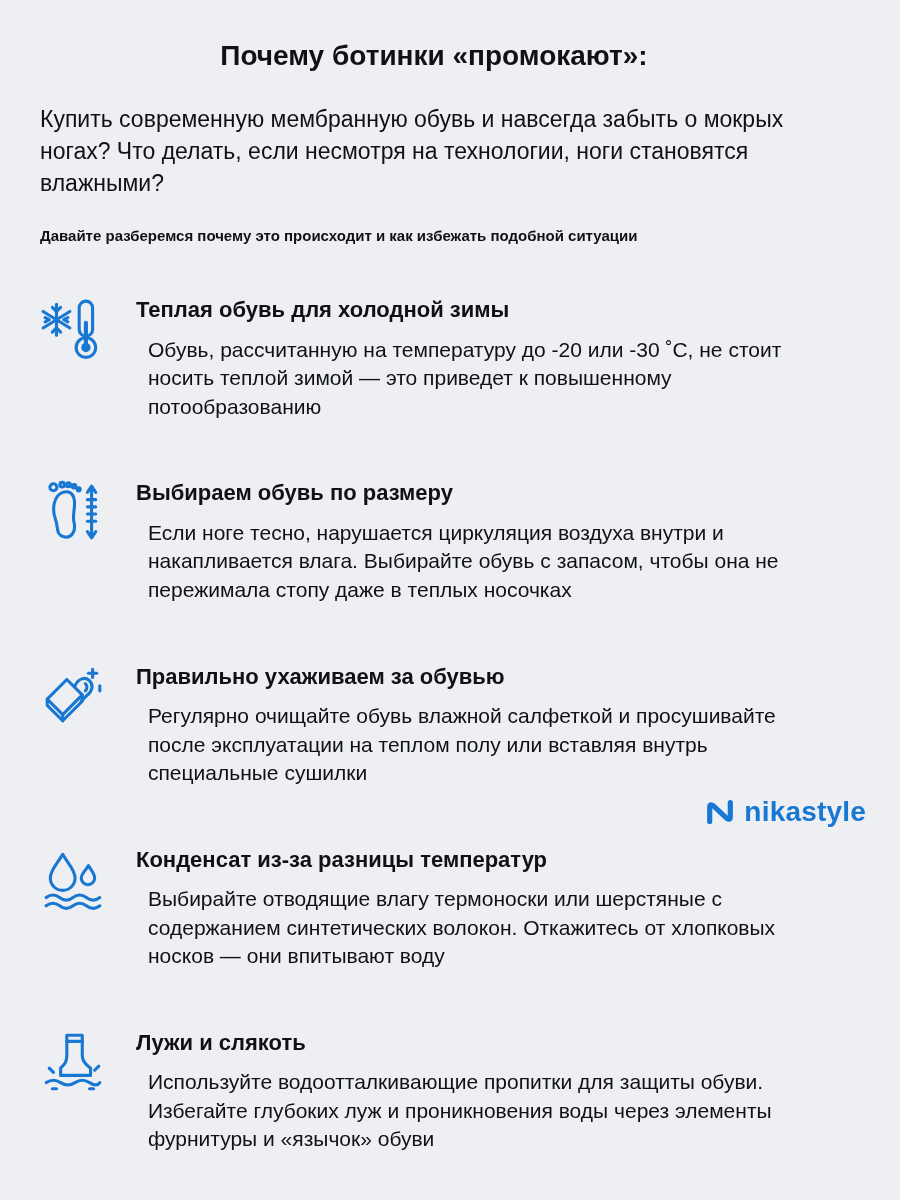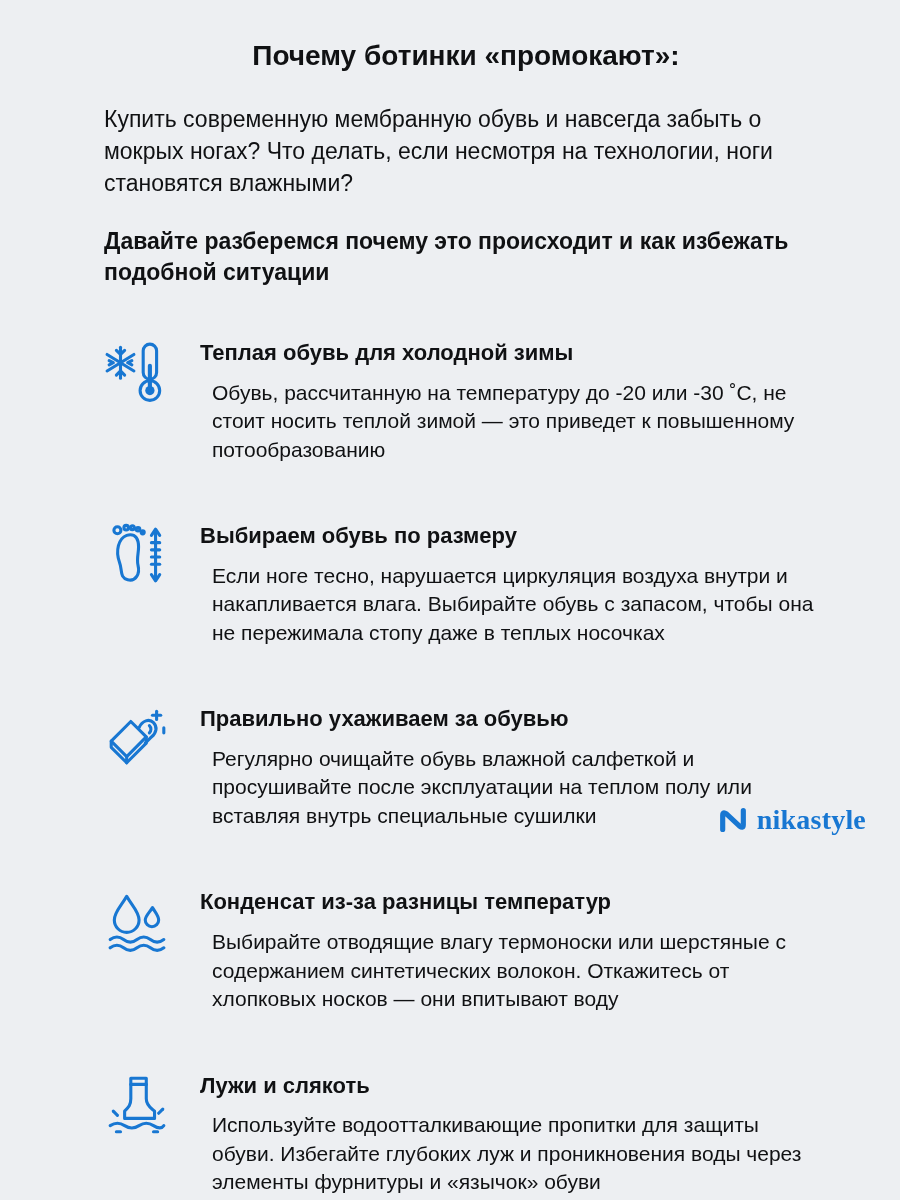--- a/index.html
+++ b/index.html
@@ -9,37 +9,37 @@
     background: #edeff2;
     font-family: "Liberation Sans", sans-serif;
     color: #101113;
     position: relative;
     overflow: hidden;
   }
   .page {
     box-sizing: border-box;
     width: 900px;
     height: 844px;
-    padding: 38px 72px 0 104px;
+    padding: 38px 72px 0 40px;
     position: relative;
   }
   .title {
     text-align: center;
     font-size: 28px;
     font-weight: bold;
     line-height: 1.3;
     margin: 0 0 30px 0;
   }
   .intro {
     font-size: 23px;
     line-height: 1.38;
     margin: 0 0 26px 0;
   }
   .lead {
-    font-size: 23px;
+    font-size: 15px;
     line-height: 1.38;
     font-weight: bold;
     margin: 0 0 34px 0;
   }
   .sections { }
   .section {
     display: flex;
     align-items: flex-start;
     margin-bottom: 30px;
   }
@@ -64,25 +64,24 @@
   }
   .outro {
     font-size: 23px;
     line-height: 1.38;
     font-weight: bold;
     margin: 46px 0 0 0;
   }
   .footer {
     position: absolute;
     right: 34px;
-    bottom: 8px;
+    bottom: 16px;
     display: flex;
     align-items: center;
     gap: 9px;
-    font-family: Liberation Serif, serif;
   }
   .footer .brand {
     color: #1877d2;
     font-size: 28px;
     font-weight: bold;
     letter-spacing: 0.2px;
   }
   .stroke { fill: none; stroke: #1877d2; stroke-width: 3; stroke-linecap: round; stroke-linejoin: round; }
   .fillblue { fill: #1877d2; stroke: none; }
 </style>

